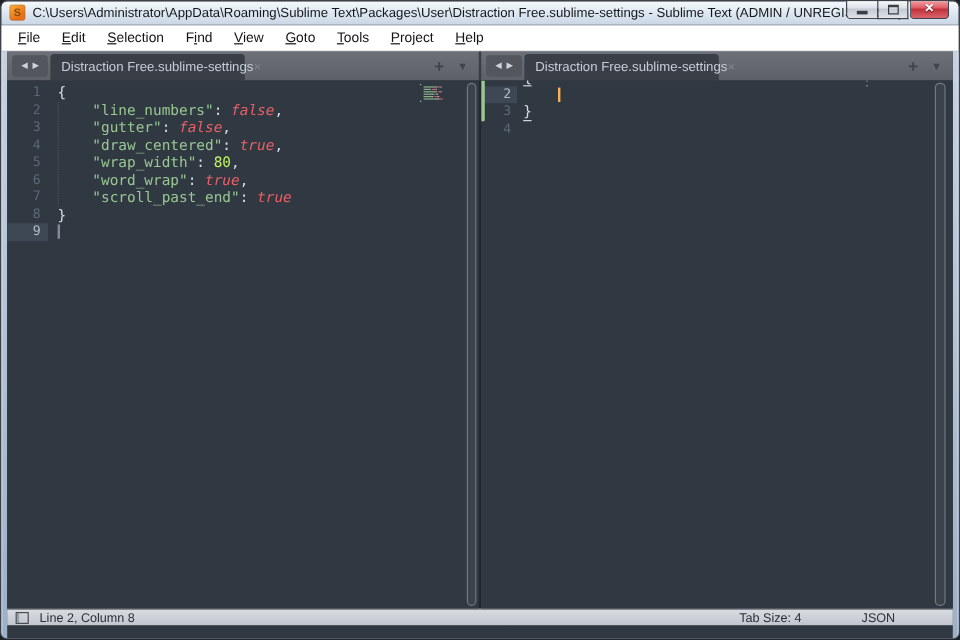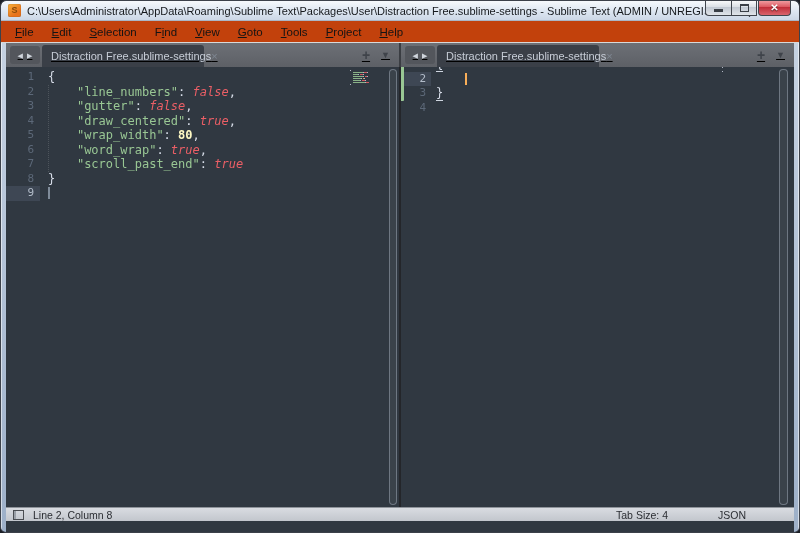--- a/index.html
+++ b/index.html
@@ -24,33 +24,33 @@
   .cap-btn.min { width:26px; border-right:none; border-radius:0 0 0 4px; }
   .cap-btn.max { width:26px; border-radius:0; }
   .cap-btn.close { width:33px; margin-left:1px;
              background:linear-gradient(#f3a5a9,#dd5a62 45%,#c12f3a 50%,#d9646d);
              border-radius:0 0 4px 4px; }
   .glyph-min { width:9px; height:3px; background:#3a3f46; margin-top:6px; }
   .glyph-max { width:9px; height:8px; border:1px solid #3a3f46; border-top:2px solid #3a3f46; background:transparent; }
   .glyph-close { color:#fff; font-size:10px; font-weight:bold; text-shadow:0 1px 1px rgba(0,0,0,.6); line-height:14px; }
 
   
-  .menubar { height:22px; background:#c2410c; display:flex; align-items:center; padding-left:5px;
+  .menubar { height:22px; background:#ffffff; display:flex; align-items:center; padding-left:5px;
              border-bottom:1px solid #d9d9d9; }
   .menu-item { font-size:11.5px; color:#141414; padding:0 9px; line-height:22px; cursor:default; }
   .menu-item u { text-decoration:underline; }
 
   
   .frame { height:500px; padding:0 5px; background:linear-gradient(#c6d2e2,#9cafc8);
            box-shadow:inset 1px 0 0 rgba(255,255,255,.55), inset -1px 0 0 rgba(255,255,255,.55); }
   .client { height:100%; background:#303841; display:flex; flex-direction:column; }
 
   
   .tabbar { height:24px; display:flex; background:linear-gradient(#6d7076,#5d6066); flex:0 0 auto; }
-  .tab-group { width:393px; display:flex; align-items:center; position:relative;text-decoration:underline; }
+  .tab-group { width:393px; display:flex; align-items:center; position:relative; }
   .tabbar-divider { width:2px; background:#3a3d42; }
   .nav-arrows { margin-left:4px; width:30px; height:18px; border-radius:3px; background:#53565c;
                 display:flex; align-items:center; justify-content:center; gap:4px; flex:0 0 auto; }
   .nav-arrows span { font-size:7px; color:#cfd4db; line-height:1; }
   .tab { margin-left:2px; height:22px; margin-top:2px; width:162px; background:#3a3f47;
          border-radius:3px 3px 0 0; display:flex; align-items:center; padding:0 9px; flex:0 0 auto; }
   .tab-label { font-size:11px; color:#c7cdd7; white-space:nowrap; }
   .tab-close { margin-left:auto; color:#7f8792; font-size:11px; line-height:1; }
   .tab-actions { margin-left:auto; display:flex; align-items:center; gap:11px; padding-right:9px; }
   .plus-icon { color:#3f434a; font-size:14px; font-weight:bold; line-height:1; }
@@ -67,21 +67,21 @@
   .pane.right .lines { margin-top:-10px; }
   .row { display:flex; height:14.5px; white-space:pre; }
   .gutter-cell { flex:0 0 34px; text-align:right; padding-right:6px; color:#5c6878; font-size:11px; }
   .pane.right .gutter-cell { flex-basis:30px; padding-right:5px; }
   .code-cell { margin-left:8px; color:#d8dee9; }
   .pane.right .code-cell { margin-left:5px; }
   .row.hl .gutter-cell { background:#3e4754; color:#b2bcc9; }
   .seg-p { color:#d8dee9; }
   .seg-k { color:#99c794; }
   .seg-c { color:#ec5f66; font-style:italic; }
-  .seg-n { color:#fef9c3;font-weight:bold; }
+  .seg-n { color:#bef264; }
   .seg-u { border-bottom:1px solid #cfd6e0; }
   .caret-main { display:inline-block; width:2px; height:12px; background:#f9ae58; vertical-align:-2px; }
   .caret-dim { display:inline-block; width:2px; height:12px; background:#7f8b99; vertical-align:-2px; }
 
   .indent-guide { position:absolute; left:42px; top:18px; height:87px;
                   border-left:1px dotted rgba(255,255,255,.14); }
 
   .diff-bar { position:absolute; left:0; top:0; width:3px; height:34px; background:#99c794; border-radius:0 0 1px 0; }
 
   .vscroll { position:absolute; right:2px; top:2px; bottom:2px; width:8px;

